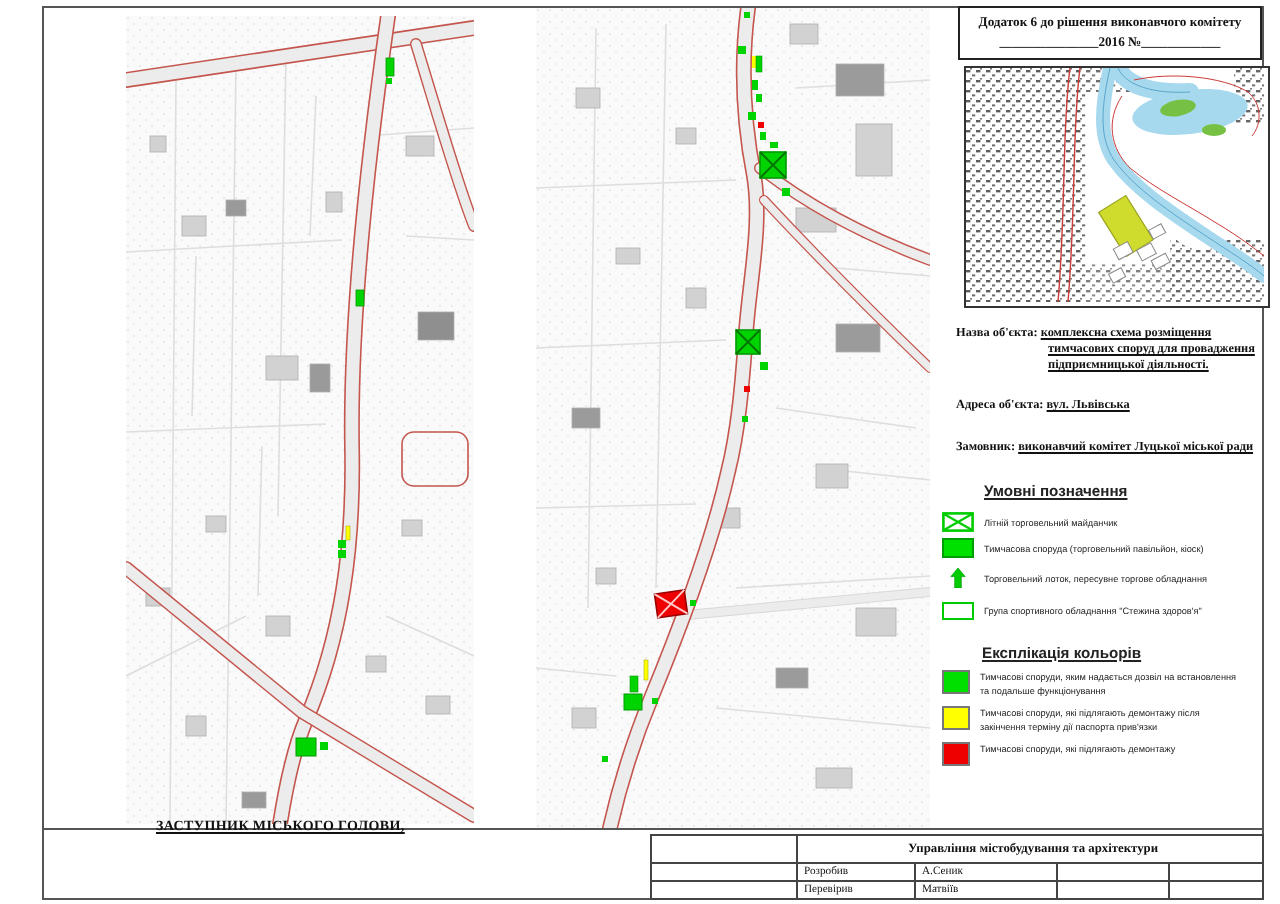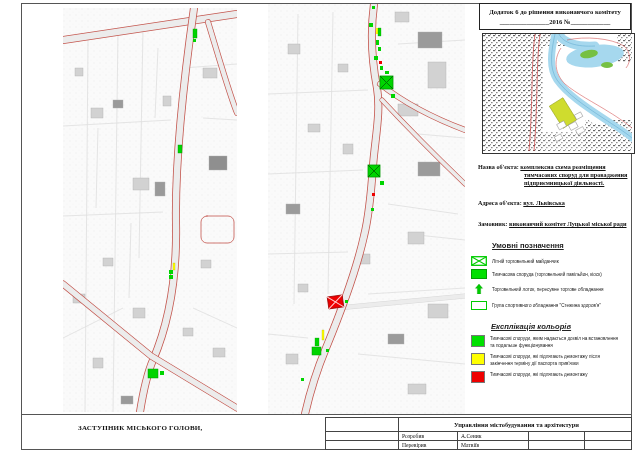--- a/index.html
+++ b/index.html
@@ -25,27 +25,27 @@
 
   .legend{position:absolute;left:471px;top:241px;width:165px;}
   .legend .sec-title{margin-left:21px;margin-bottom:6px;}
   .l-item{position:absolute;left:0;display:flex;align-items:center;}
   .l-label{font-family:"Liberation Sans",sans-serif;font-size:4.6px;color:#222;white-space:nowrap;margin-left:5px;}
   .ic-box{width:16px;height:10px;box-sizing:border-box;flex:0 0 auto;}
   .ic-solid{background:#00e000;border:0.5px solid #00a000;}
   .ic-outline{background:#fff;border:1.3px solid #00cc00;height:9px;}
 
   .explic{position:absolute;left:471px;top:322px;width:165px;}
-  .explic .sec-title{margin-left:20px;margin-bottom:5px;font-style:italic;}
+  .explic .sec-title{margin-left:20px;margin-bottom:5px;}
   .e-item{position:absolute;left:0;display:flex;align-items:flex-start;}
   .e-sq{width:14px;height:12px;flex:0 0 auto;border:0.5px solid #777;box-sizing:border-box;}
   .e-label{font-family:"Liberation Sans",sans-serif;font-size:4.6px;line-height:1.5;color:#222;
            white-space:pre-line;margin-left:5px;margin-top:1px;}
 
-  .signature{position:absolute;left:78px;top:423px;font-size:7px;font-weight:bold;line-height:1.45;letter-spacing:0.2px;}
+  .signature{position:absolute;left:78px;top:408px;font-size:7px;font-weight:bold;line-height:1.45;letter-spacing:0.2px;text-decoration:underline;}
   .titleblock{position:absolute;left:325px;top:417px;border-collapse:collapse;table-layout:fixed;width:306px;}
   .titleblock td{border:1px solid #444;font-size:5.6px;padding:0 0 0 3px;height:8px;overflow:hidden;white-space:nowrap;}
   .titleblock td.dept{font-weight:bold;text-align:center;font-size:6.4px;height:13px;}
 </style>
 </head>
 <body>
 
 <div class="page">
   <div class="frame"></div>
 

